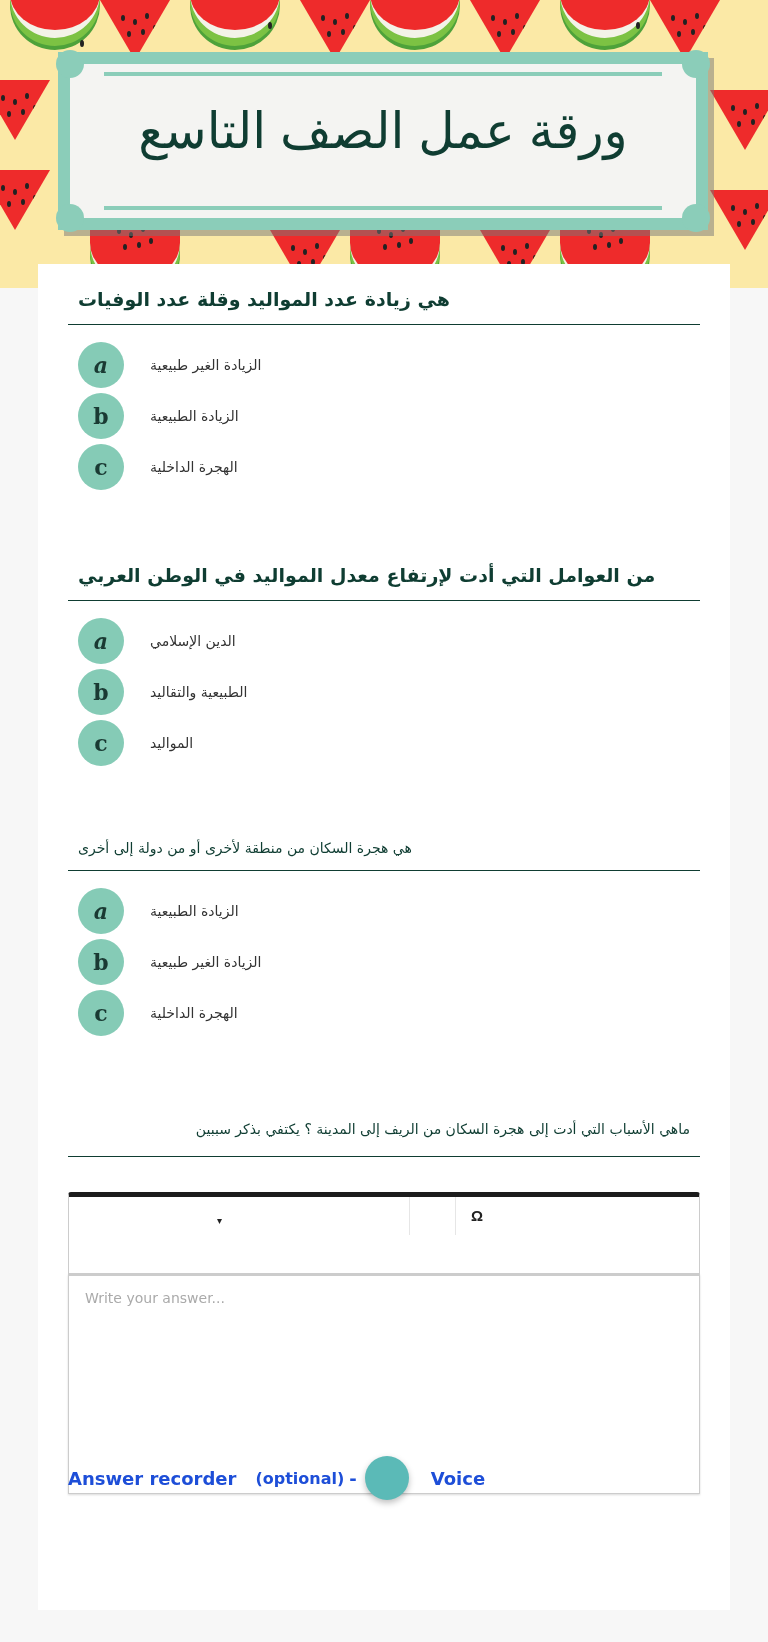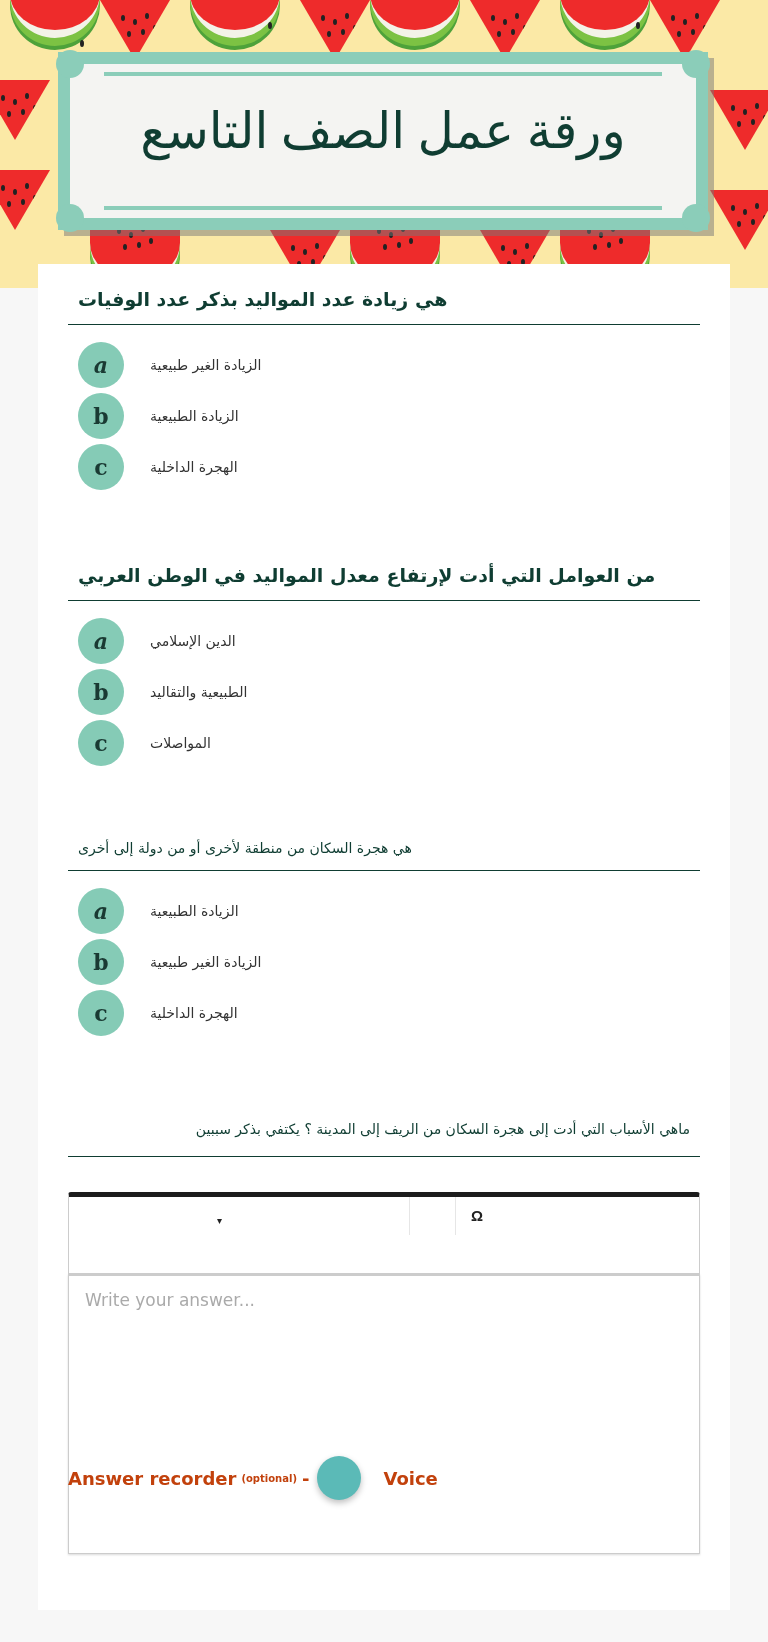--- a/index.html
+++ b/index.html
@@ -6,40 +6,40 @@
   body { width:768px; height:1642px; background:#f7f7f7; font-family:"Liberation Sans", sans-serif; position:relative; overflow:hidden; }
   .banner { position:absolute; left:0; top:0; width:768px; height:288px; background:#fbe9a6; overflow:hidden; }
   .slice { position:absolute; width:90px; height:70px; background:#ee2b2b; border-bottom:8px solid #f3f3e8; box-shadow:0 8px 0 #7cc243, 0 12px 0 #4ea23a; border-radius:0 0 90px 90px; }
   .slice.tri { border-radius:0; clip-path:polygon(0 0,100% 0,50% 100%); border-bottom:none; box-shadow:none; width:70px; height:60px; }
   .slice::after { content:""; position:absolute; left:30%; top:25%; width:4px; height:6px; background:#222; border-radius:50%; box-shadow:12px 4px 0 #222, 24px -2px 0 #222, 6px 16px 0 #222, 20px 14px 0 #222, 32px 10px 0 #222; }
   .seed { position:absolute; width:4px; height:7px; background:#222; border-radius:50%; }
   .frame { position:absolute; left:58px; top:52px; width:650px; height:178px; background:#8bcdb9; box-shadow:6px 6px 0 rgba(120,120,120,0.5); }
   .frame-inner { position:absolute; left:12px; top:12px; right:12px; bottom:12px; background:#f4f4f2; }
   .corner { position:absolute; width:28px; height:28px; background:#8bcdb9; border-radius:50%; }
   .frame-line { position:absolute; left:34px; right:34px; height:4px; background:#8bcdb9; }
-  .title { position:absolute; left:0; right:0; top:38px; text-align:center; font-family:Liberation Serif, serif; font-size:50px; color:#0f3d32; direction:rtl; }
+  .title { position:absolute; left:0; right:0; top:38px; text-align:center; font-family:Liberation Sans, sans-serif; font-size:50px; color:#0f3d32; direction:rtl; }
   .card { position:absolute; left:38px; top:264px; width:692px; height:1346px; background:#fff; }
   .q { position:absolute; left:30px; width:632px; }
   .q-text { font-family:"DejaVu Sans", sans-serif; font-weight:bold; font-size:19px; color:#0f3d32; direction:rtl; text-align:left; padding:0 10px; unicode-bidi:plaintext; }
   .q-text.normal { font-weight:normal; font-size:14px; }
   .q-rule { height:1px; background:#0f3d32; margin-top:14px; }
   .opt { display:flex; align-items:center; height:51px; margin-left:10px; }
   .badge { width:46px; height:46px; border-radius:50%; background:#85cbb6; color:#1a3a33; display:flex; align-items:center; justify-content:center; font-family:"DejaVu Serif", serif; font-weight:bold; font-size:22px; }
   .badge.italic { font-style:italic; }
   .opt-label { margin-left:26px; font-family:"DejaVu Sans", sans-serif; font-size:14px; color:#333; direction:rtl; }
   .editor { position:absolute; left:30px; top:928px; width:632px; }
   .toolbar { border:1px solid #ccc; border-top:5px solid #1c1c1c; border-radius:3px 3px 0 0; height:76px; position:relative; background:#fff; }
   .tb-caret { position:absolute; left:148px; top:18px; font-size:10px; color:#222; }
   .tb-sep1 { position:absolute; left:340px; top:0; width:1px; height:38px; background:#e6e6e6; }
   .tb-sep2 { position:absolute; left:386px; top:0; width:1px; height:38px; background:#e6e6e6; }
   .tb-omega { position:absolute; left:402px; top:10px; font-weight:bold; font-size:15px; color:#222; }
-  .textarea { border:1px solid #ccc; border-top:2px solid #ccc; height:280px; box-shadow:0 1px 2px rgba(0,0,0,0.15); padding:14px 16px; box-sizing:border-box; color:#aaa; font-family:"DejaVu Sans", sans-serif; font-size:17px; }
-  .recorder { position:absolute; left:30px; top:1192px; display:flex; align-items:center; font-family:"DejaVu Sans", sans-serif; font-weight:bold; color:#c2410c; }
+  .textarea { border:1px solid #ccc; border-top:2px solid #ccc; height:220px; box-shadow:0 1px 2px rgba(0,0,0,0.15); padding:14px 16px; box-sizing:border-box; color:#aaa; font-family:"DejaVu Sans", sans-serif; font-size:14px; }
+  .recorder { position:absolute; left:30px; top:1192px; display:flex; align-items:center; font-family:"DejaVu Sans", sans-serif; font-weight:bold; color:#1d4ed8; }
   .rec-label { font-size:18px; }
-  .rec-opt { font-size:10px; margin-left:5px; }
+  .rec-opt { font-size:16px; margin-left:19px; }
   .rec-dash { margin-left:5px; font-size:18px; }
   .rec-btn { width:44px; height:44px; border-radius:50%; background:#5bbab7; margin-left:8px; box-shadow:0 3px 6px rgba(0,0,0,0.25); }
   .rec-voice { margin-left:22px; font-size:18px; }
 </style>
 </head>
 <body>
 
 <div class="banner">
   <div class="slice" style="left:10px;top:-40px;"></div>
   <div class="slice tri" style="left:100px;top:0px;"></div>
@@ -71,21 +71,21 @@
       <div class="frame-line" style="top:8px;"></div>
       <div class="frame-line" style="bottom:8px;"></div>
       <div class="title">ورقة عمل الصف التاسع</div>
     </div>
   </div>
 </div>
 
 <div class="card">
 
   <div class="q" style="top:24px;">
-    <div class="q-text">هي زيادة عدد المواليد بذكر عدد الوفيات</div>
+    <div class="q-text">هي زيادة عدد المواليد وقلة عدد الوفيات</div>
     <div class="q-rule"></div>
     <div style="height:14px"></div>
     <div class="opt">
       <div class="badge italic">a</div>
       <div class="opt-label">الزيادة الغير طبيعية</div>
     </div>
     <div class="opt">
       <div class="badge">b</div>
       <div class="opt-label">الزيادة الطبيعية</div>
     </div>
@@ -102,21 +102,21 @@
     <div class="opt">
       <div class="badge italic">a</div>
       <div class="opt-label">الدين الإسلامي</div>
     </div>
     <div class="opt">
       <div class="badge">b</div>
       <div class="opt-label">الطبيعية والتقاليد</div>
     </div>
     <div class="opt">
       <div class="badge">c</div>
-      <div class="opt-label">المواصلات</div>
+      <div class="opt-label">المواليد</div>
     </div>
   </div>
 
   <div class="q" style="top:576px;">
     <div class="q-text normal">هي هجرة السكان من منطقة لأخرى أو من دولة إلى أخرى</div>
     <div class="q-rule"></div>
     <div style="height:14px"></div>
     <div class="opt">
       <div class="badge italic">a</div>
       <div class="opt-label">الزيادة الطبيعية</div>

